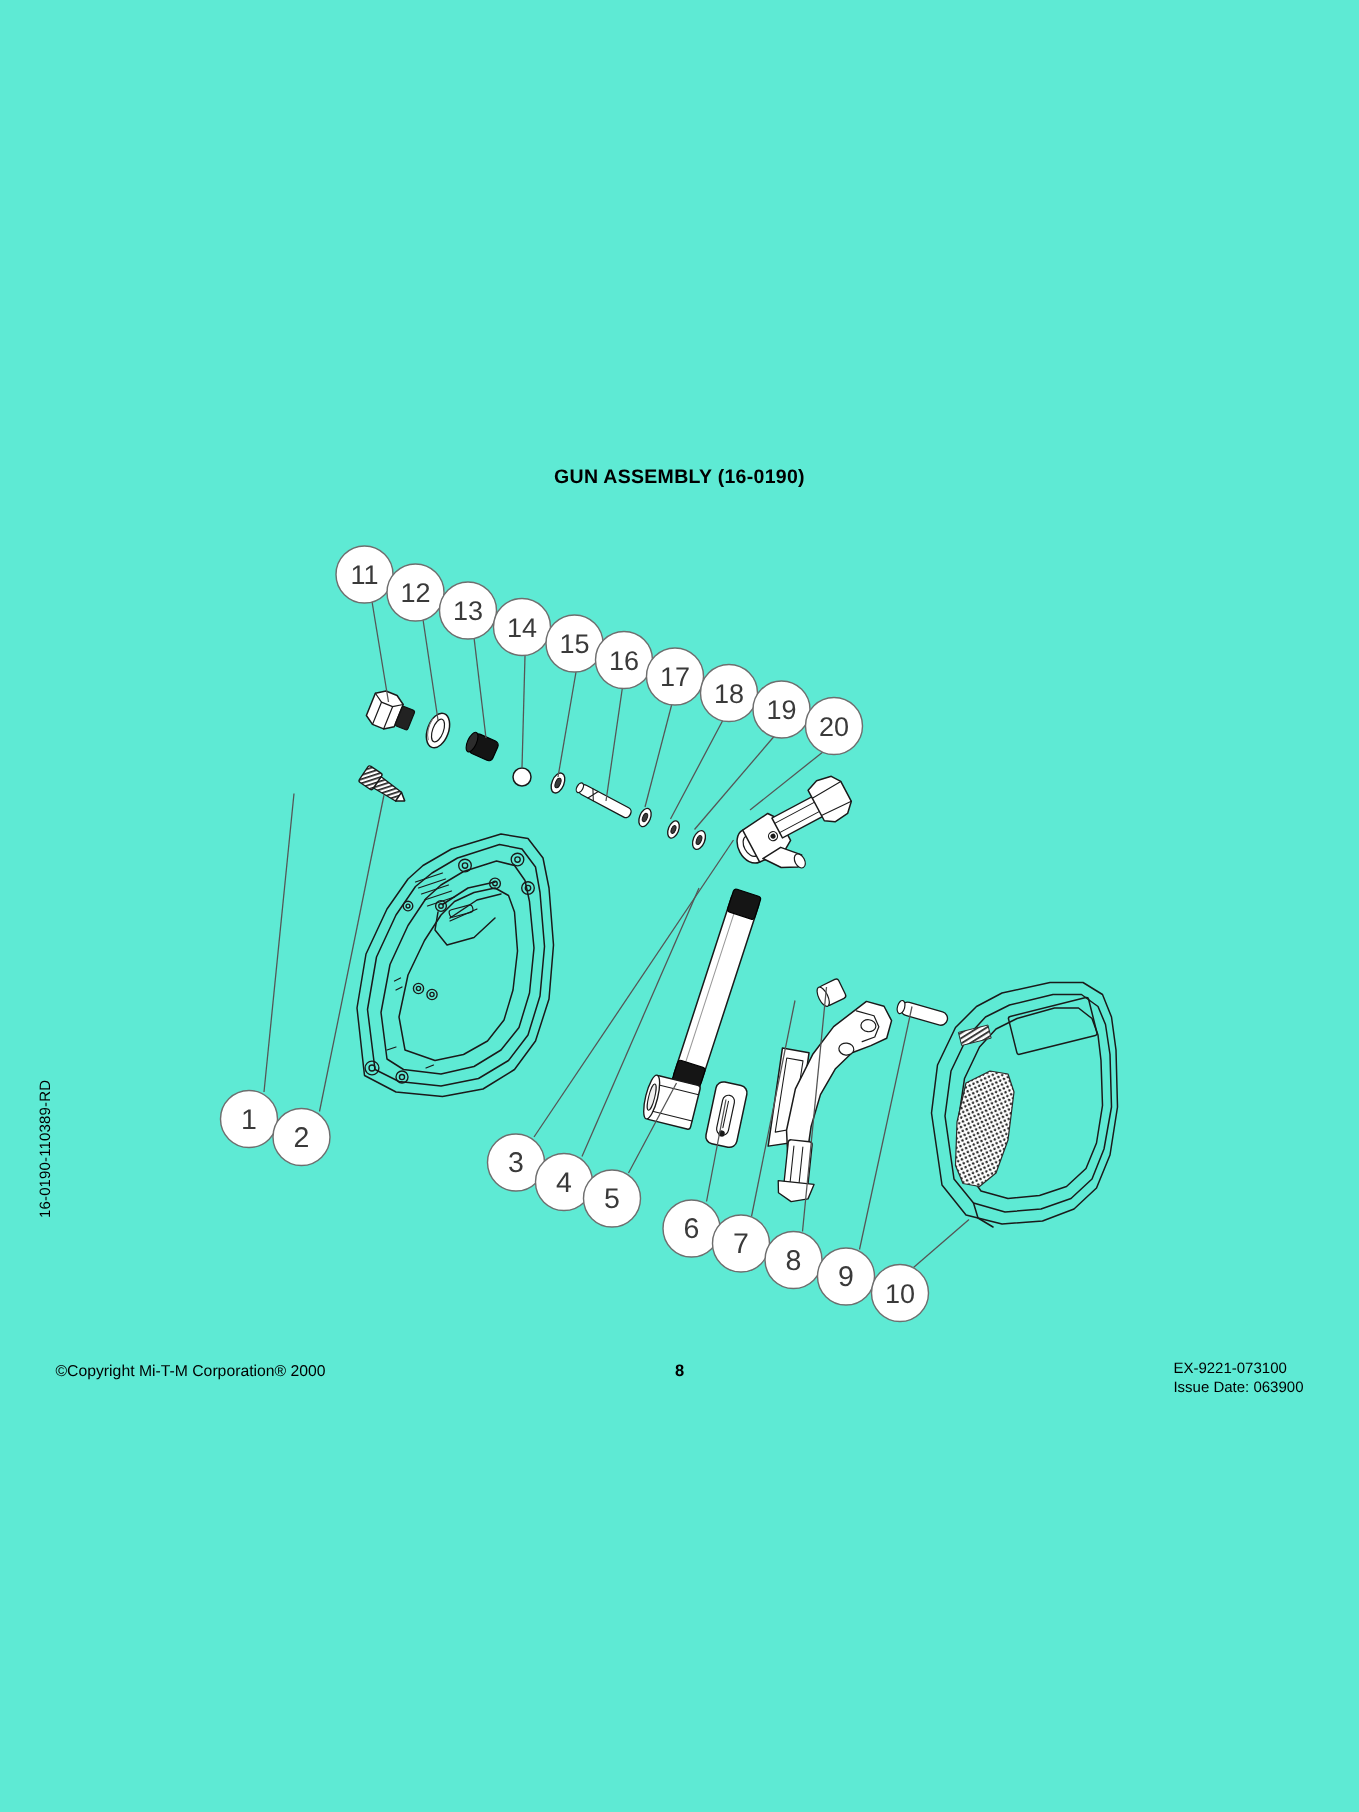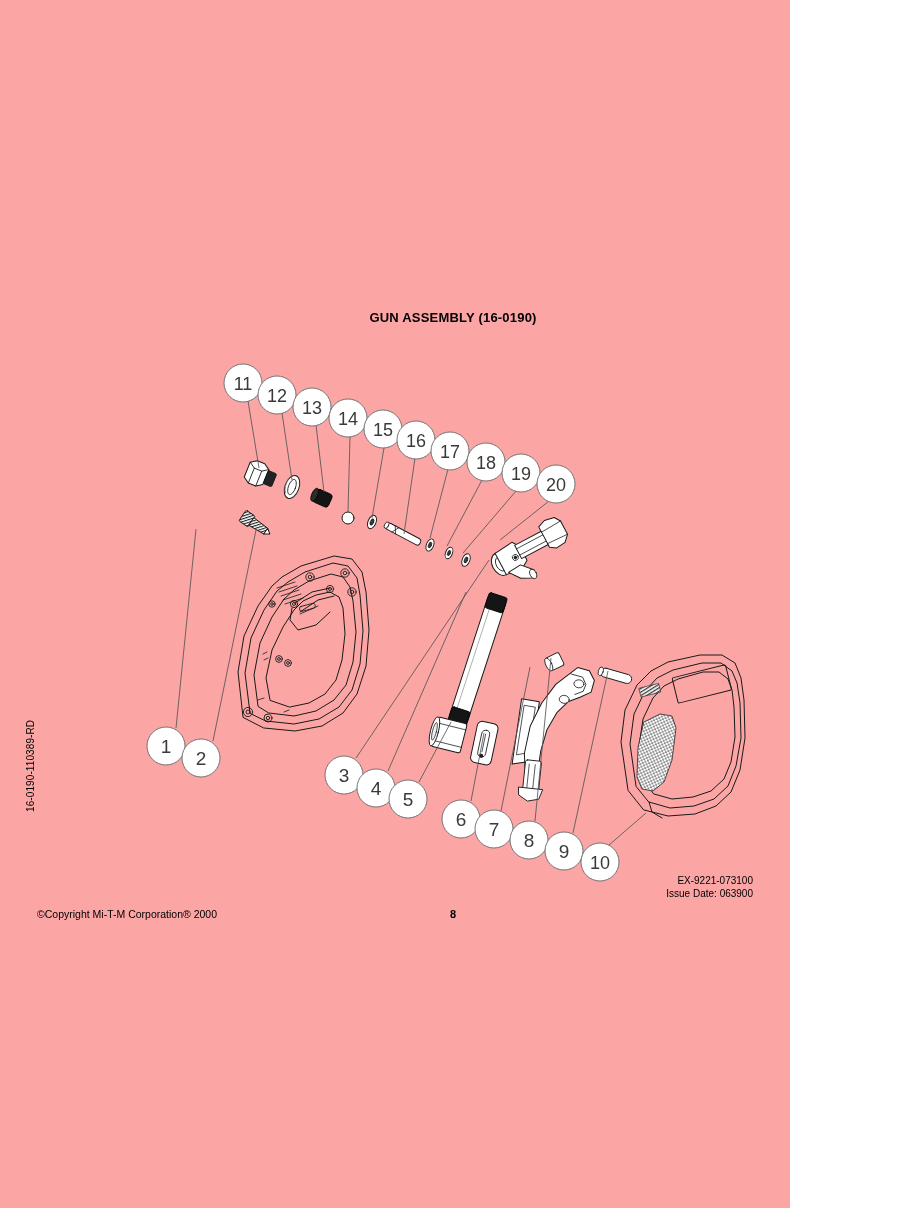--- a/index.html
+++ b/index.html
@@ -12,23 +12,23 @@
     width: 906px;
     height: 1208px;
     position: relative;
     font-family: "Liberation Sans", sans-serif;
     color: #000000;
     overflow: hidden;
   }
   #page {
     position: absolute;
     left: 0; top: 0;
-    width: 790px;
+    width: 906px;
     height: 1208px;
-    background: #fca5a5;
+    background: #5eead4;
   }
   #diagram-title {
     position: absolute;
     left: 0;
     top: 310px;
     width: 906px;
     text-align: center;
     font-size: 13px;
     font-weight: bold;
     letter-spacing: 0.2px;
@@ -63,22 +63,22 @@
     left: 0;
     top: 908px;
     width: 906px;
     text-align: center;
     font-size: 11px;
     font-weight: bold;
   }
   #footer-docinfo {
     position: absolute;
     right: 37px;
-    top: 874px;
-    text-align: right;
+    top: 906px;
+    text-align: left;
     font-size: 10px;
     line-height: 13px;
   }
   .fdoc-line { display: block; white-space: nowrap; }
   text.balloon-label {
     font-family: "Liberation Sans", sans-serif;
     fill: #3a3a3a;
   }
 </style>
 </head>

